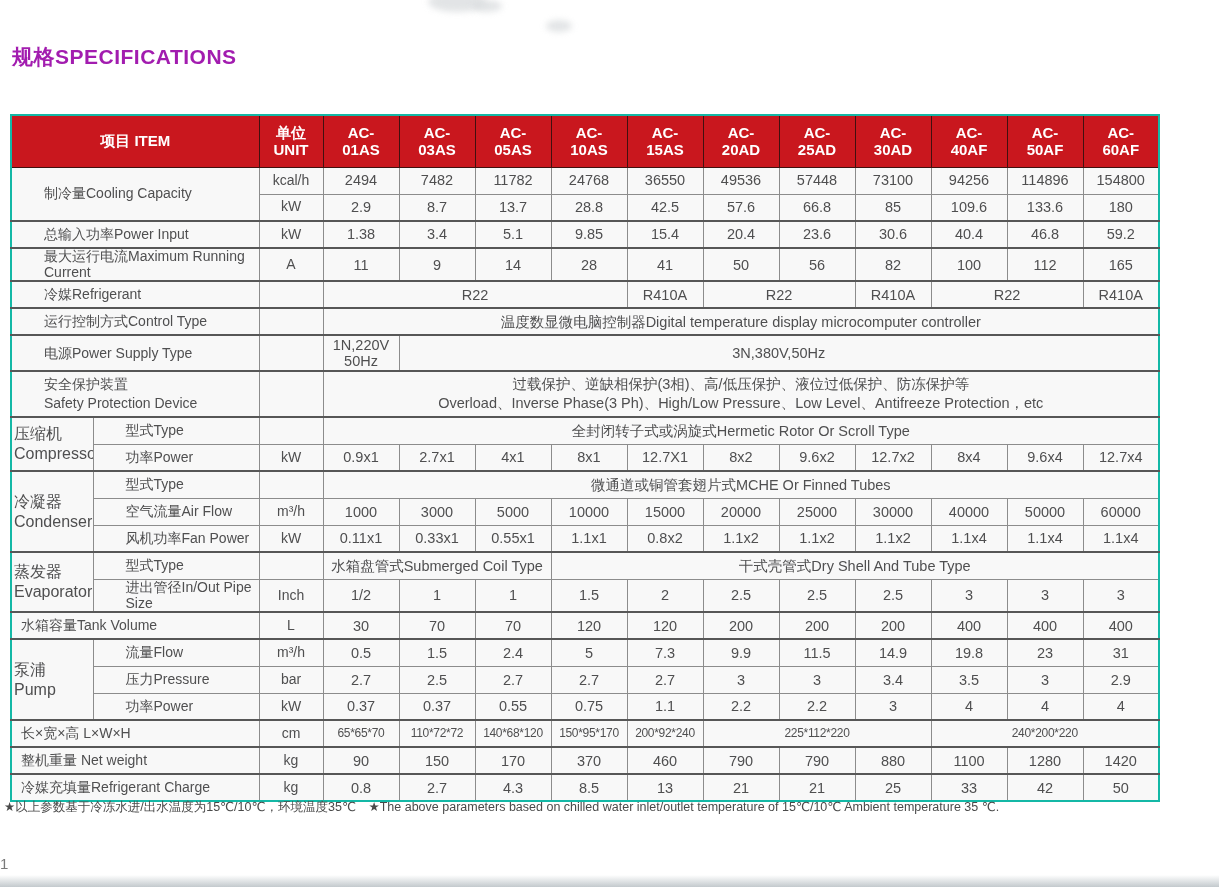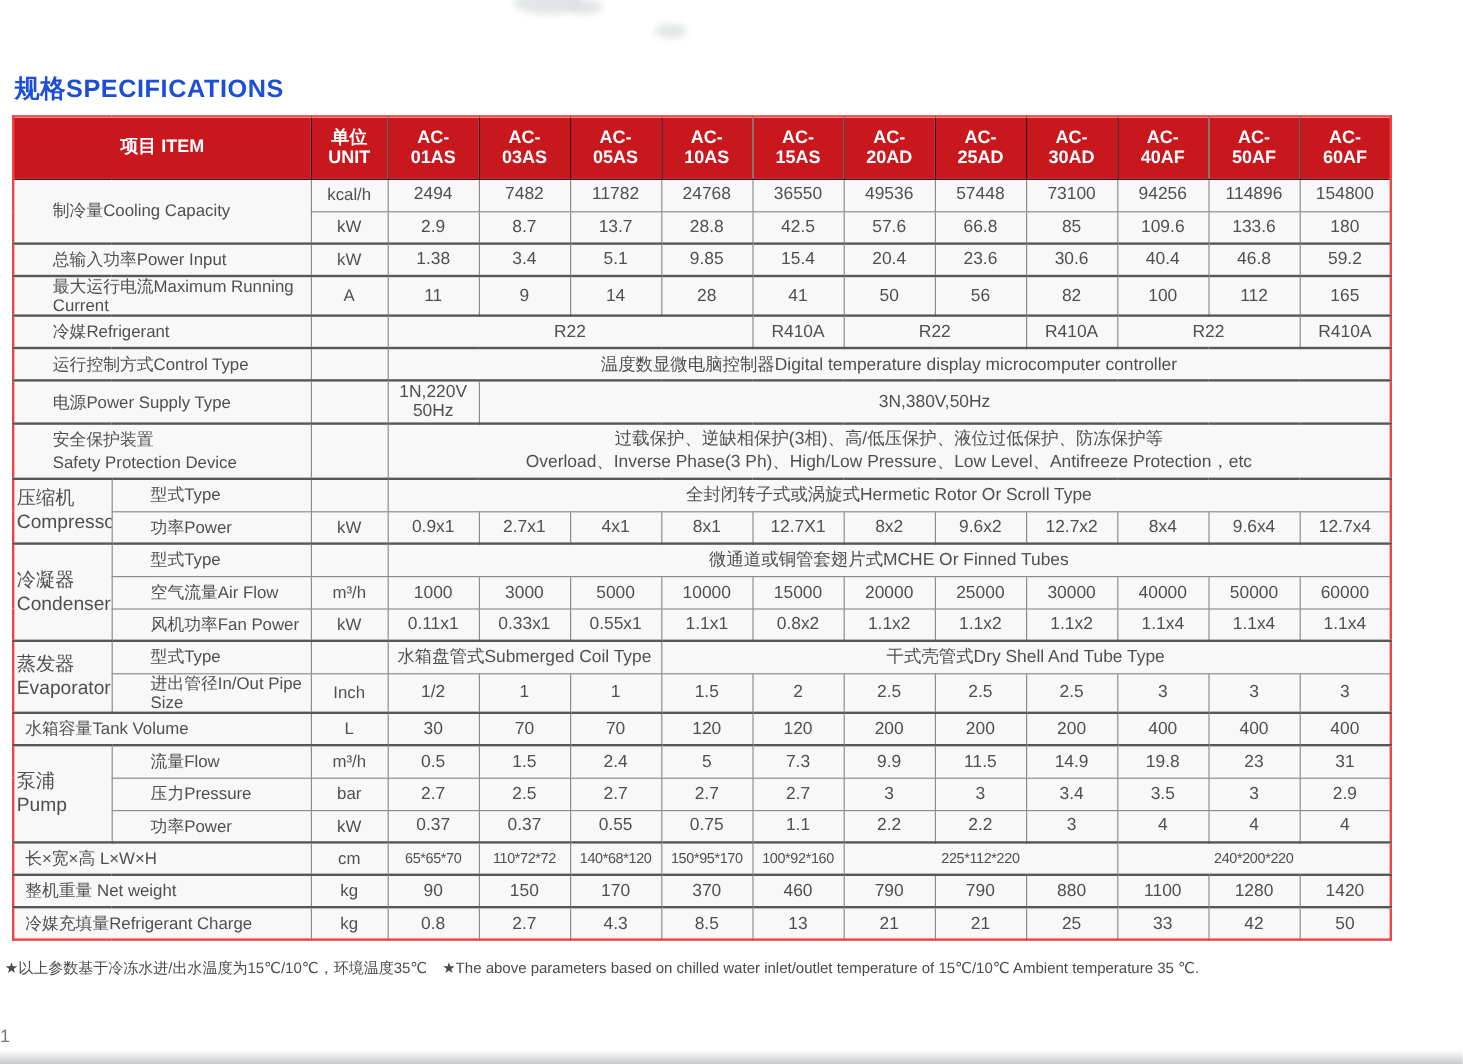--- a/index.html
+++ b/index.html
@@ -3,27 +3,27 @@
 <meta charset="utf-8">
 <style>
   * { box-sizing: border-box; }
   html,body { margin:0; padding:0; }
   body {
     width:1219px; height:887px; position:relative; overflow:hidden;
     background:#ffffff;
     font-family:"Liberation Sans","DejaVu Sans",sans-serif;
   }
   .title {
-    position:absolute; left:12px; top:60px;
-    font-size:21px; font-weight:bold; color:#1d4ed8; letter-spacing:.5px;text-align:center;
+    position:absolute; left:12px; top:43px;
+    font-size:21px; font-weight:bold; color:#a21caf; letter-spacing:.5px;text-align:center;
   }
   table.spec {
-    position:absolute; left:10px; top:96px; width:1148px;
+    position:absolute; left:10px; top:114px; width:1148px;
     border-collapse:collapse; table-layout:fixed;
-    border:2px solid #ef4444;
+    border:2px solid #14b8a6;
   }
   .spec th, .spec td { border:1px solid #8c8c8c; overflow:hidden; padding:0 2px; }
   .spec thead th {
     background:#c9171e; color:#ffffff; font-size:15px; font-weight:bold;
     line-height:1.18; height:52px; text-align:center; border-color:#41100f;
   }
   .spec tbody td {
     background:#f8f8f8; color:#4f4f50; font-size:14.5px;
     height:27px; text-align:center; line-height:1.12;
   }
@@ -323,21 +323,21 @@
         <td class="v">4</td>
         <td class="v">4</td>
       </tr>
       <tr class="sec small-v">
         <td class="lbl tight" colspan="2">长×宽×高  L×W×H</td>
         <td class="unit">cm</td>
         <td class="v">65*65*70</td>
         <td class="v">110*72*72</td>
         <td class="v">140*68*120</td>
         <td class="v">150*95*170</td>
-        <td class="v">100*92*160</td>
+        <td class="v">200*92*240</td>
         <td class="v" colspan="3">225*112*220</td>
         <td class="v" colspan="3">240*200*220</td>
       </tr>
       <tr class="sec">
         <td class="lbl tight" colspan="2">整机重量 Net weight</td>
         <td class="unit">kg</td>
         <td class="v">90</td>
         <td class="v">150</td>
         <td class="v">170</td>
         <td class="v">370</td>

